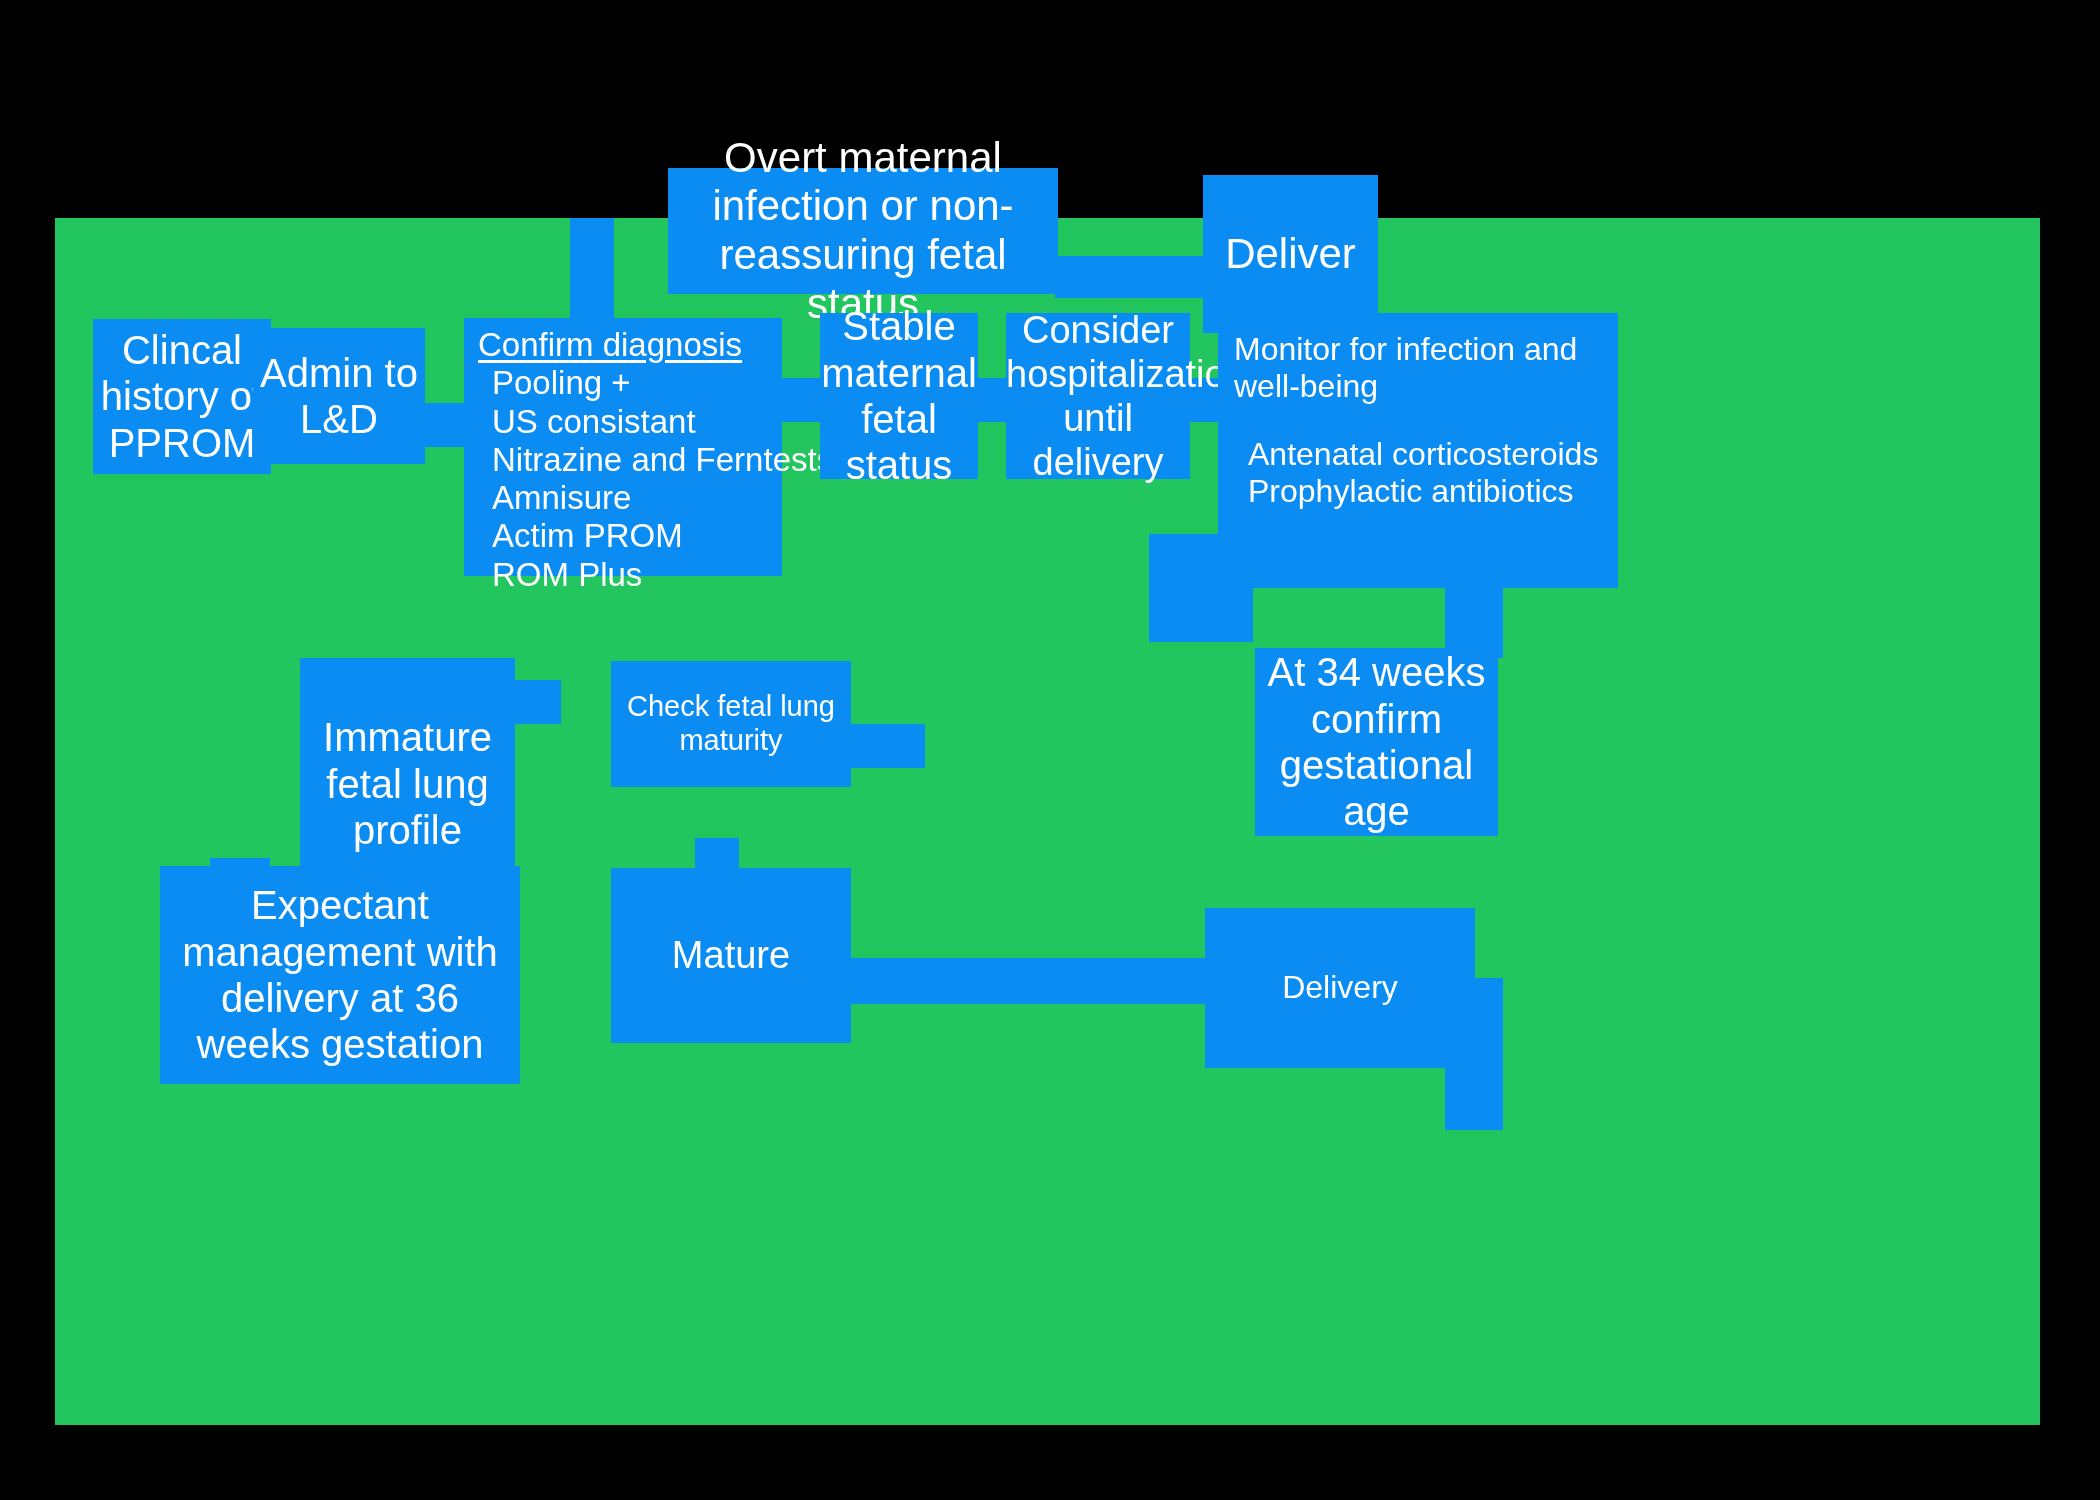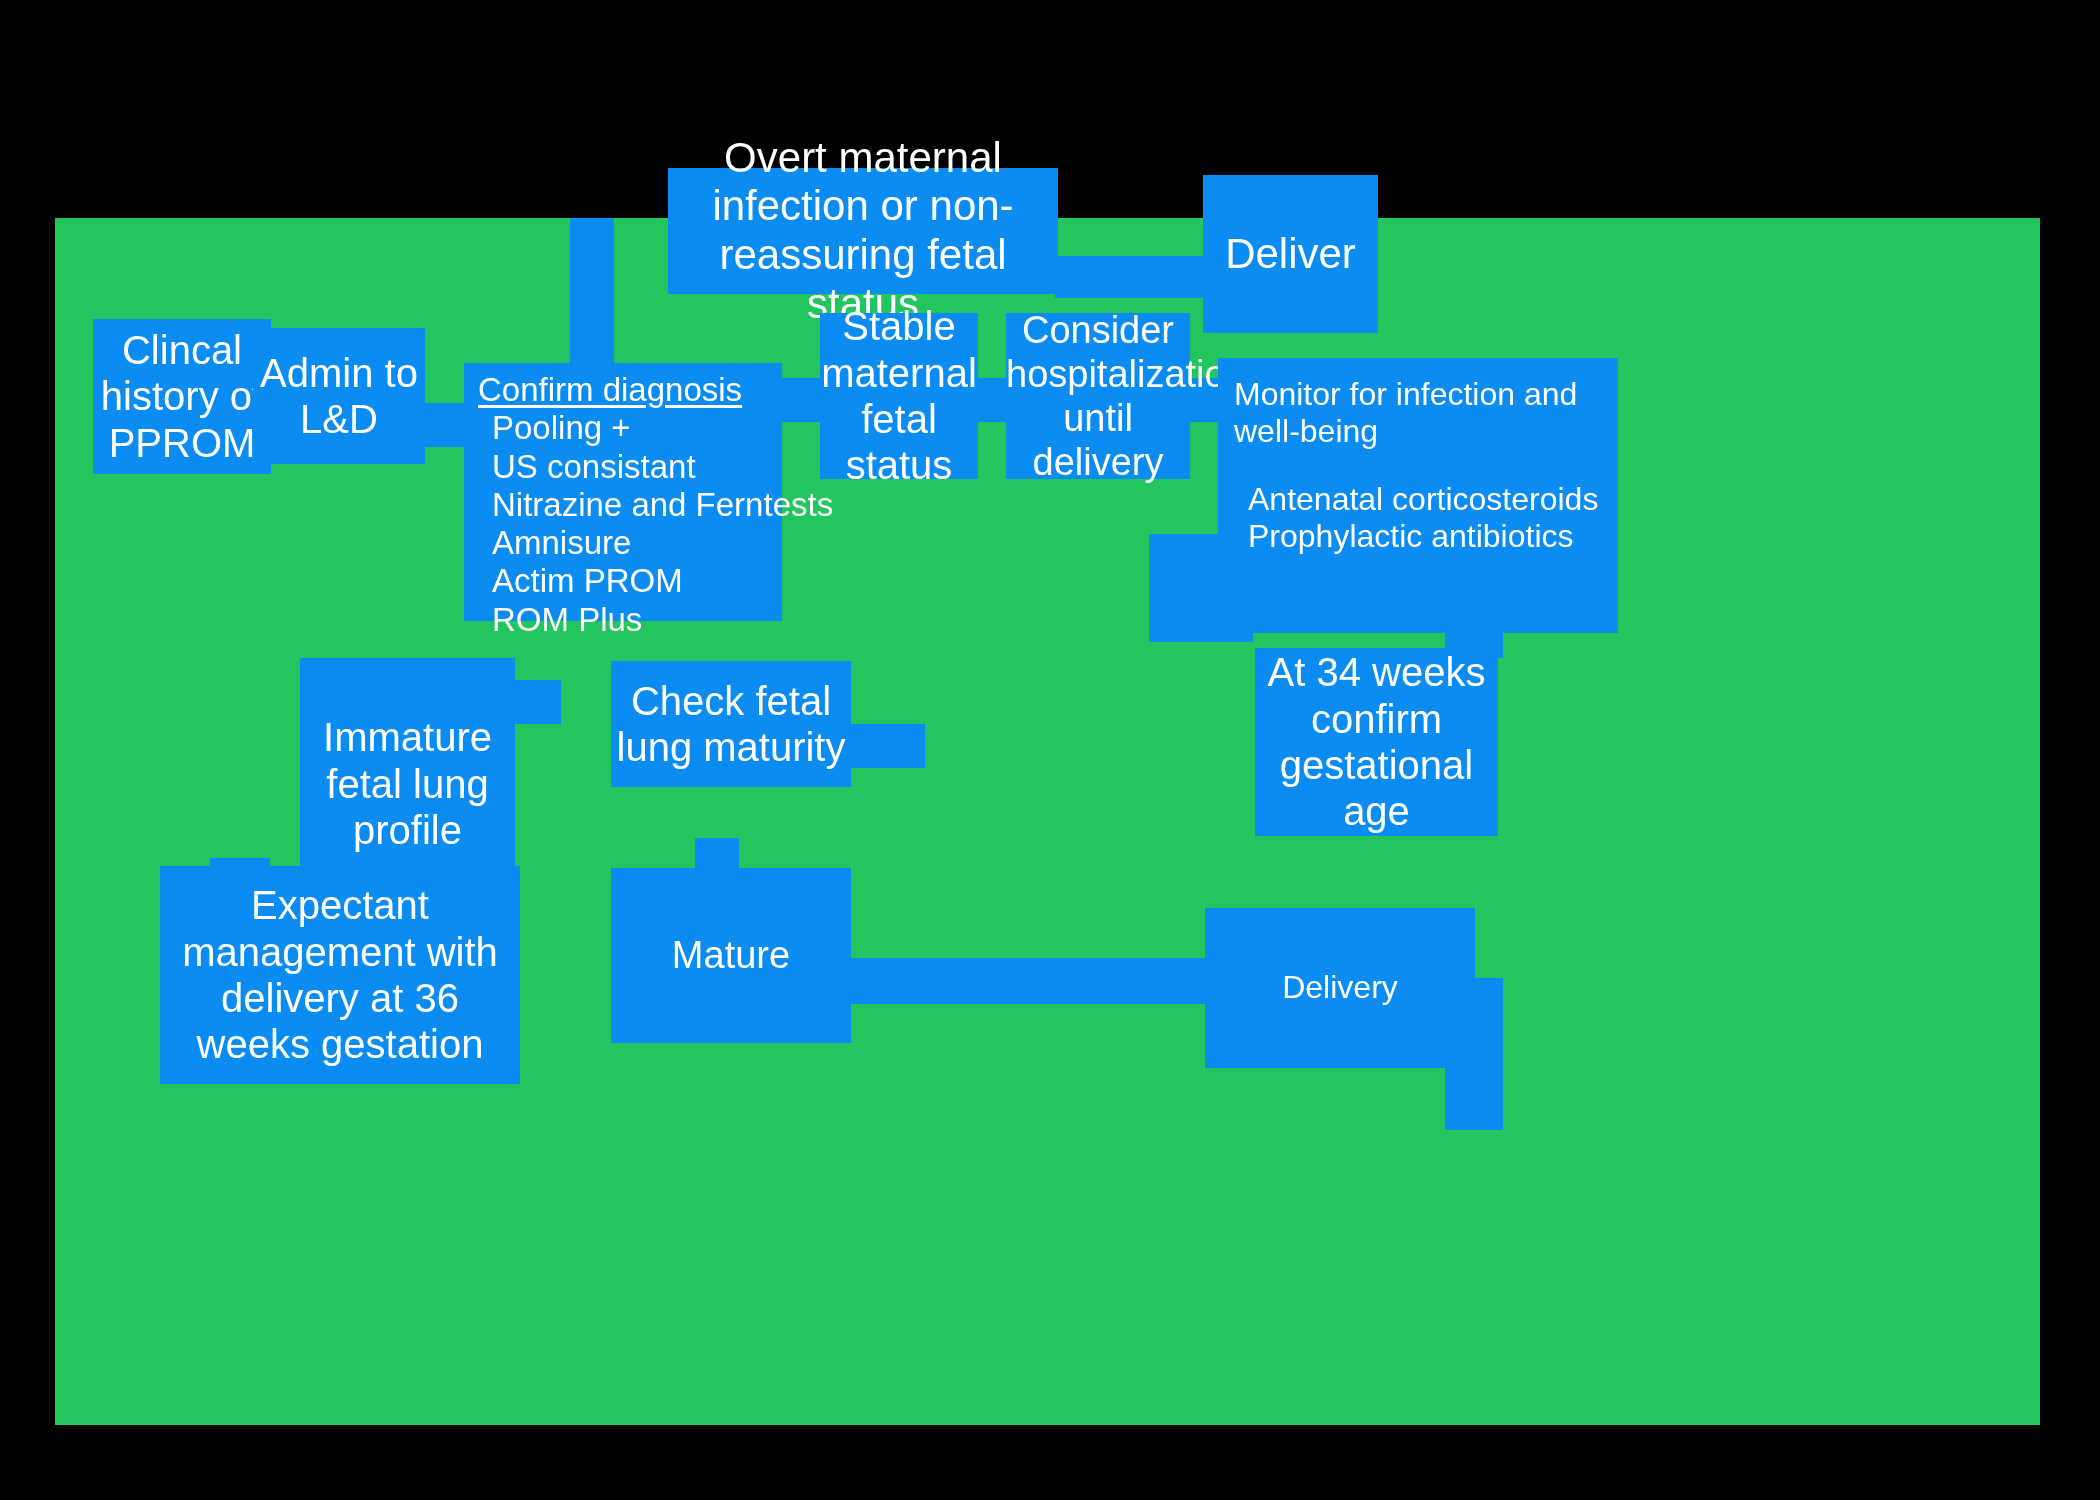--- a/index.html
+++ b/index.html
@@ -41,21 +41,20 @@
     justify-content: center;
     text-align: center;
     line-height: 1.16;
     box-sizing: border-box;
     font-family: "Liberation Sans", sans-serif;
   }
   .box.left-align {
     text-align: left;
     align-items: flex-start;
     justify-content: flex-start;
-    margin-top: 45px;
   }
 
   
   .conn {
     position: absolute;
     background: #0a8cf2;
   }
 
   .inner { width: 100%; }
 
@@ -140,21 +139,21 @@
         <div class="listline indent">Antenatal corticosteroids</div>
         <div class="listline indent">Prophylactic antibiotics</div>
       </div>
     </div>
 
     <div class="box" style="left:1200px; top:410px; width:243px; height:188px; font-size:40px;margin-top:20px;">
       <span class="inner">At 34 weeks confirm gestational age</span>
     </div>
 
 
-    <div class="box" style="left:556px; top:443px; width:240px; height:126px; font-size:40px;">
+    <div class="box" style="left:556px; top:443px; width:240px; height:126px; font-size:29px;">
       <span class="inner">Check fetal lung maturity</span>
     </div>
 
     <div class="box" style="left:245px; top:440px; width:215px; height:252px; font-size:40px;">
       <span class="inner">Immature fetal lung profile</span>
     </div>
 
     <div class="box" style="left:105px; top:648px; width:360px; height:218px; font-size:40px; padding:0 8px;">
       <span class="inner">Expectant management with delivery at 36 weeks gestation</span>
     </div>

